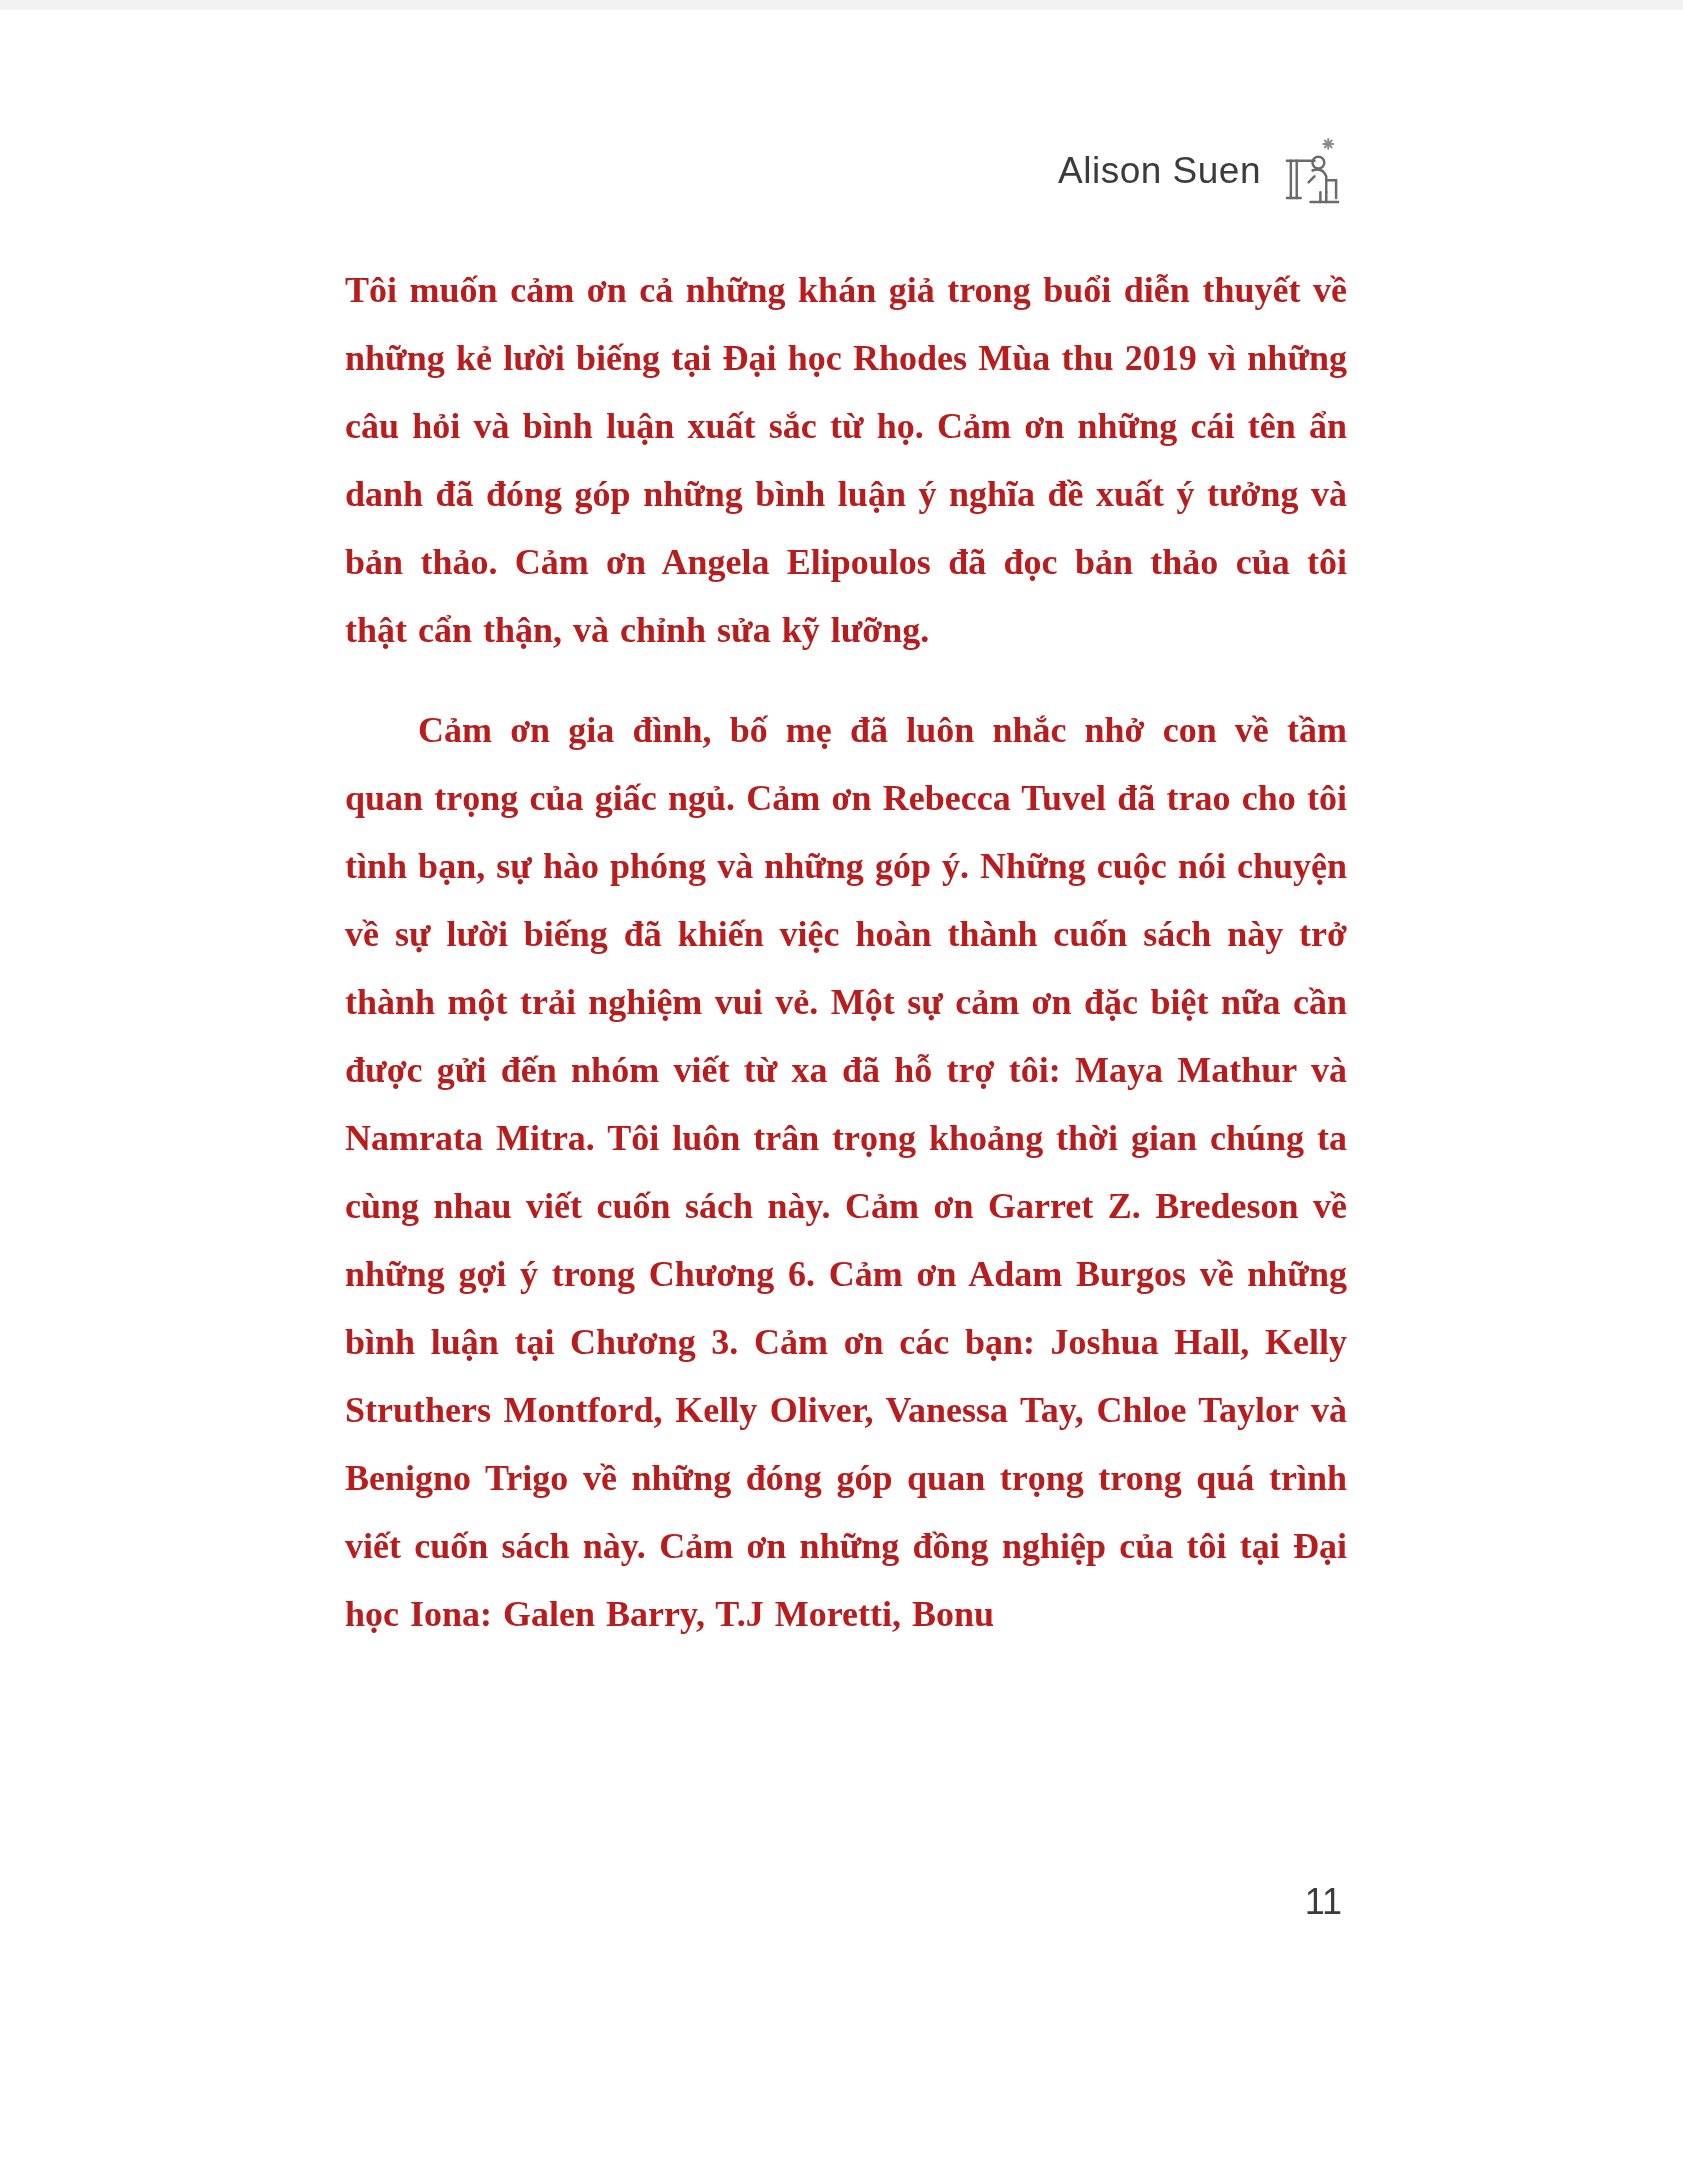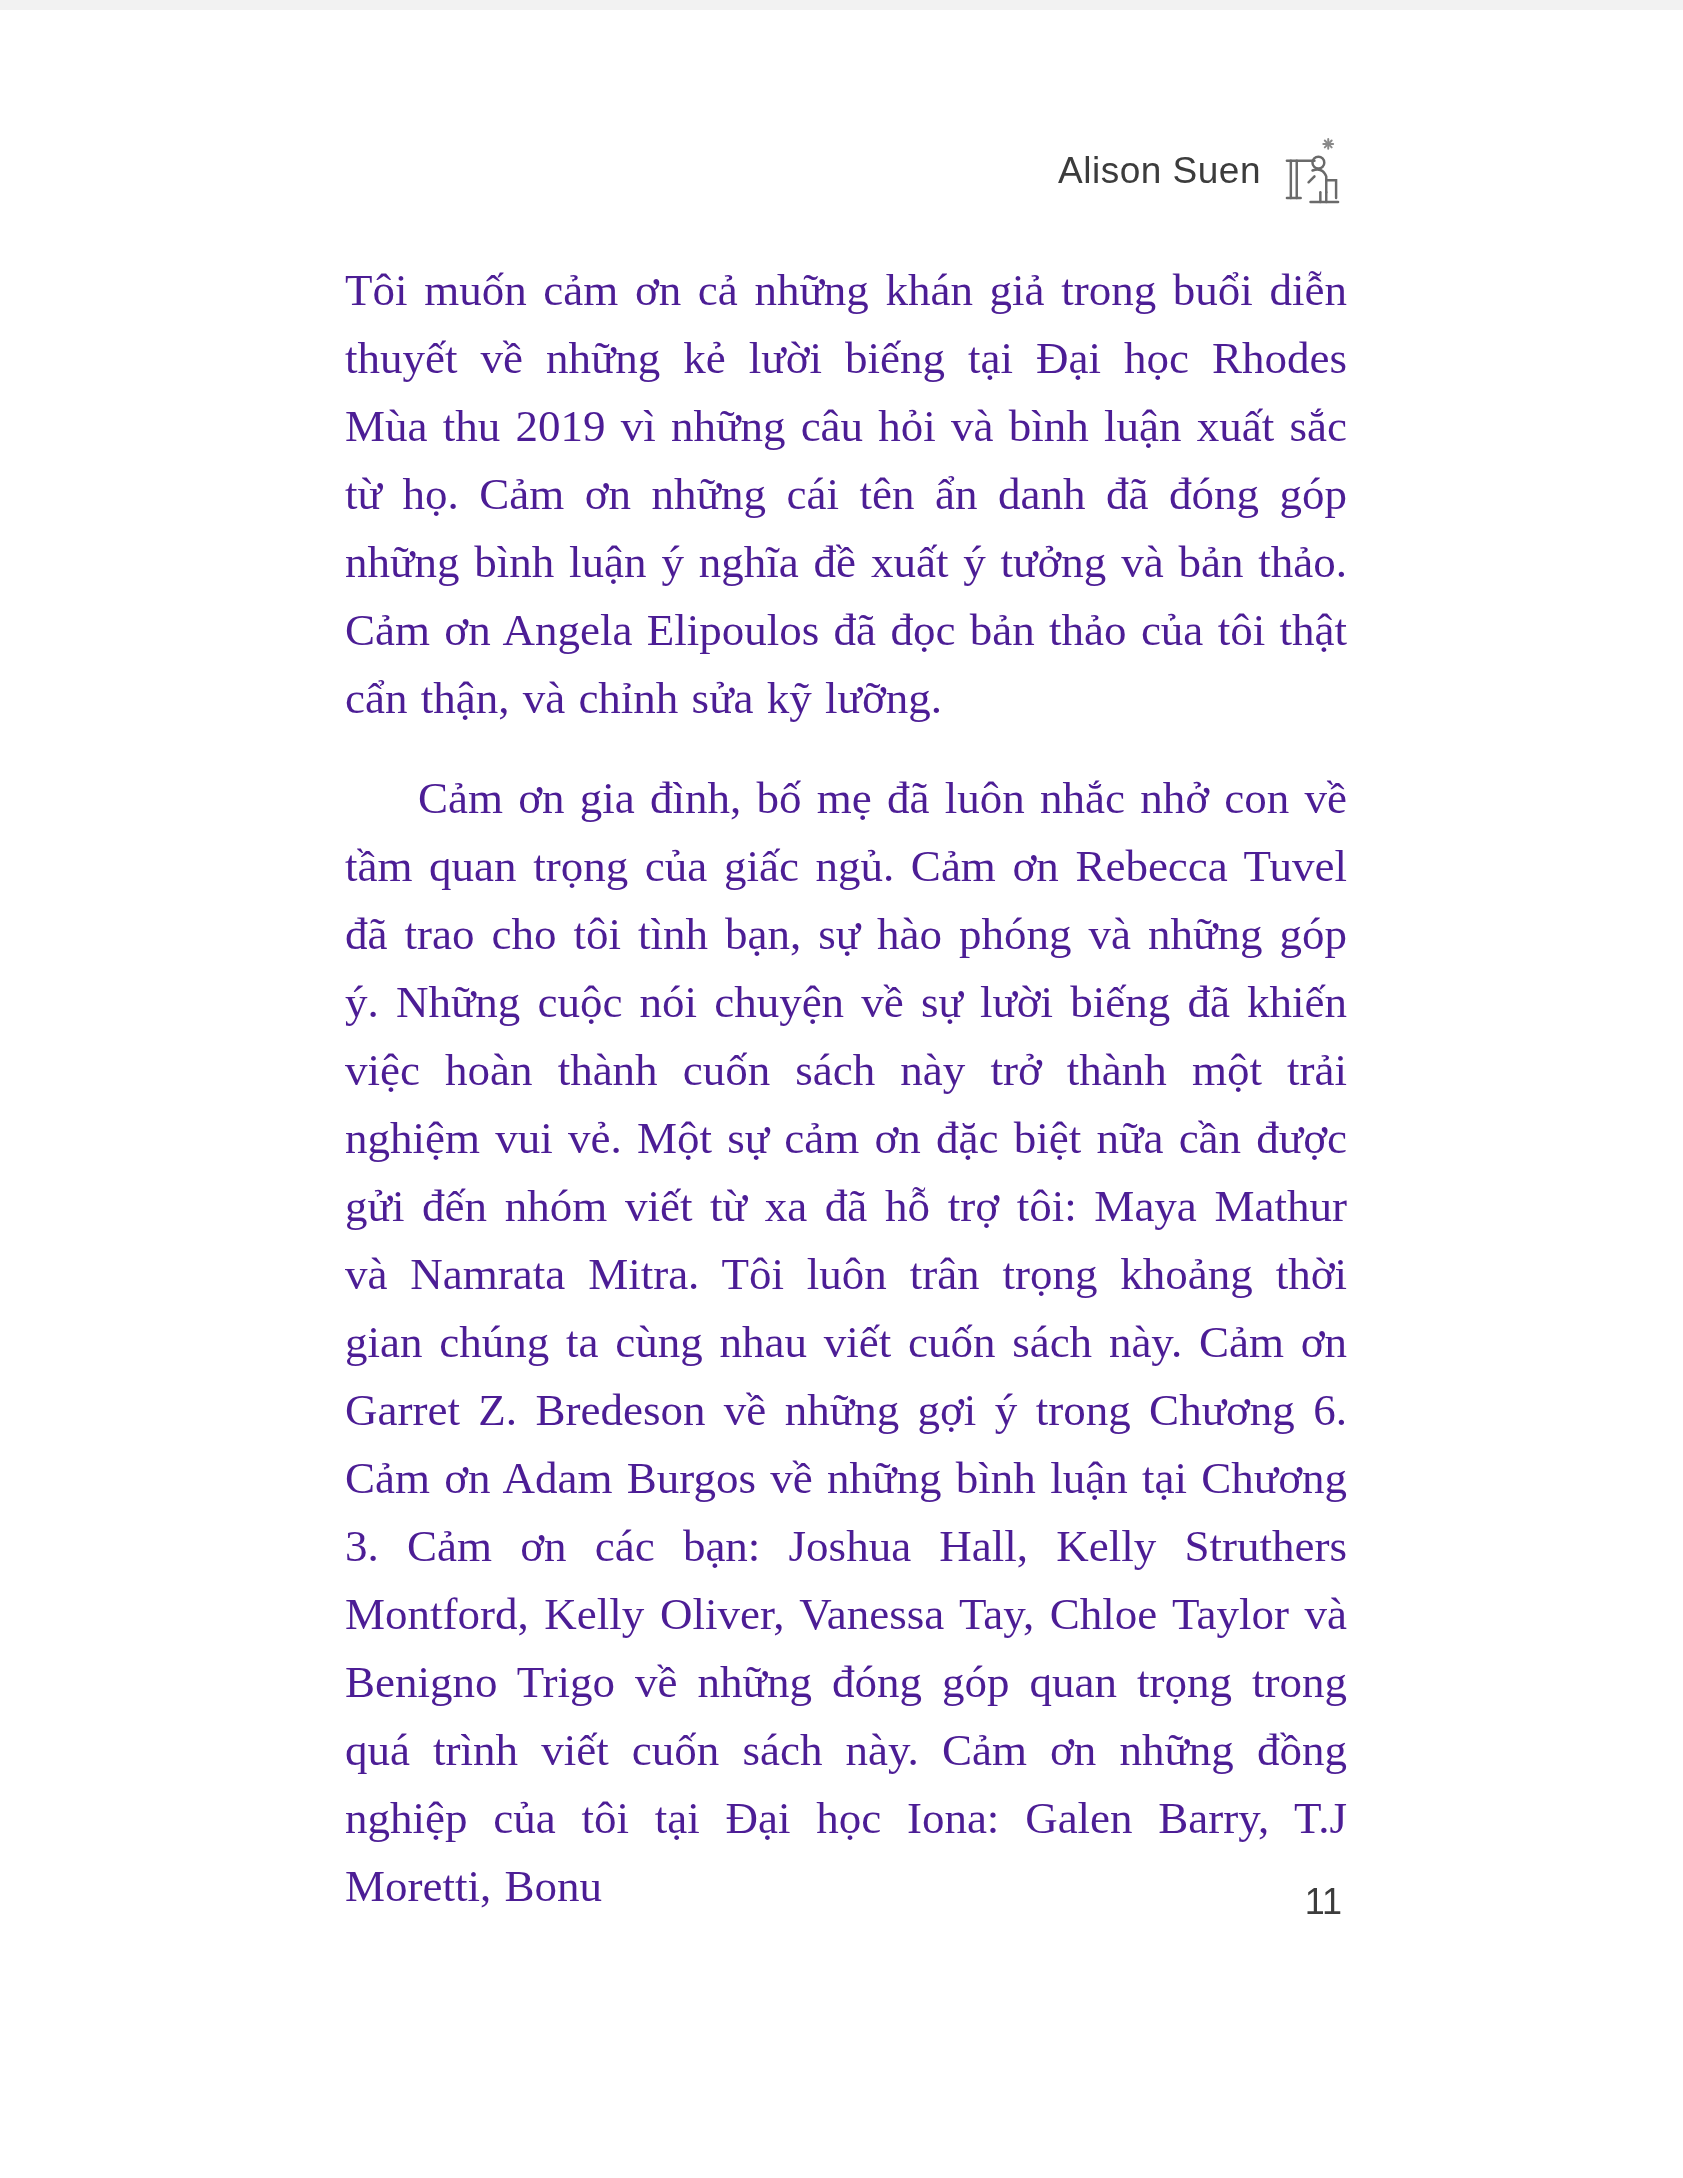--- a/index.html
+++ b/index.html
@@ -36,25 +36,26 @@
     display: inline-flex;
     align-items: center;
     justify-content: center;
   }
   .logo svg { width: 100%; height: 100%; }
   .body-text {
     position: absolute;
     left: 345px;
     top: 246px;
     width: 1002px;
-    font-size: 45px;
+    font-size: 36px;
     line-height: 68px;
     text-align: justify;
     text-justify: inter-word;
-    color: #4c1d95;
+    color: #b91c1c;
+    font-weight: bold;
   }
   .para { word-spacing: 2px; }
   .para + .para { margin-top: 32px; }
   .para.indented { text-indent: 73px; }
   .page-number {
     position: absolute;
     top: 1874px;
     right: 341px;
     font-family: "Liberation Sans", "DejaVu Sans", sans-serif;
     font-size: 36px;

